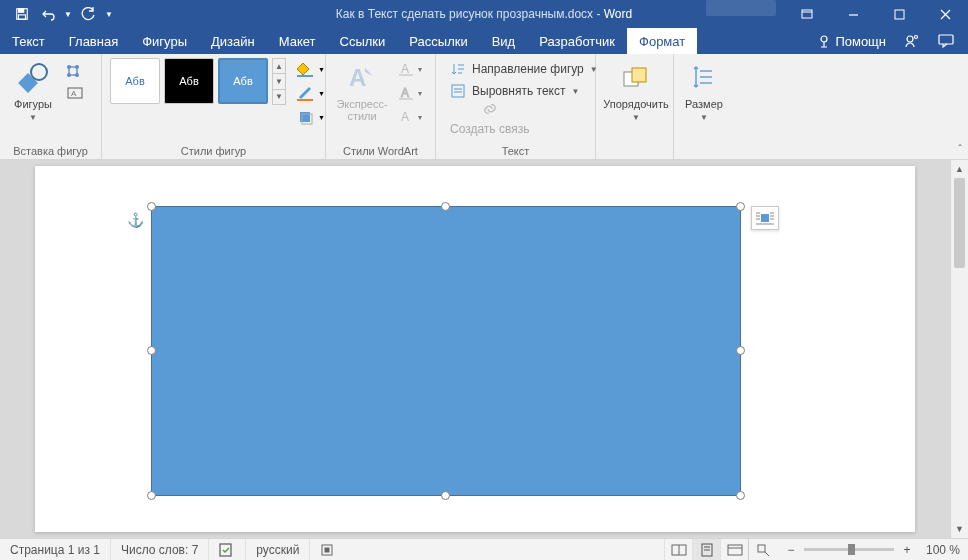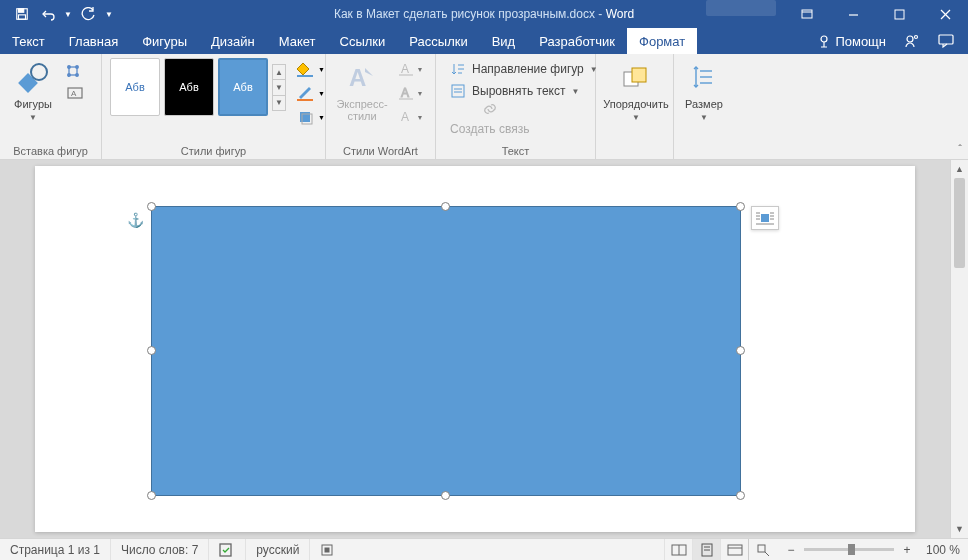--- a/index.html
+++ b/index.html
@@ -33,21 +33,21 @@
   
   .ribbon { height: 106px; background: var(--ribbon-bg); border-bottom:1px solid var(--ribbon-border); display:flex; position:relative; }
   .group { border-right:1px solid var(--ribbon-border); padding:4px 8px 2px; display:flex; flex-direction:column; justify-content:space-between; }
   .group-body { display:flex; align-items:flex-start; gap:6px; flex:1; }
   .group-label { font-size:11px; color:#666; text-align:center; padding:2px 0 0; position:relative; }
   .big-btn { display:flex; flex-direction:column; align-items:center; justify-content:flex-start; gap:4px; width:50px; cursor:pointer; font-size:11px; color:var(--text-dark); text-align:center; line-height:1.1; padding-top:4px; }
   .big-btn .ico { width:32px; height:32px; display:flex; align-items:center; justify-content:center; }
   .col { display:flex; flex-direction:column; gap:2px; }
   .mini { width:22px; height:22px; display:flex; align-items:center; justify-content:center; cursor:pointer; border:1px solid transparent; }
   .style-gallery { display:flex; gap:4px; align-items:center; }
-  .style-swatch { width:50px; height:58px; border:1px solid #c9c9c9; border-radius:2px; display:flex; align-items:center; justify-content:center; font-size:11px; cursor:pointer; }
+  .style-swatch { width:50px; height:46px; border:1px solid #c9c9c9; border-radius:2px; display:flex; align-items:center; justify-content:center; font-size:11px; cursor:pointer; }
   .sw-white { background:#fff; color:#3b74b9; }
   .sw-black { background:#000; color:#fff; }
   .sw-blue  { background:#5b9bd5; color:#fff; border-color:#4a87bd; border-width:2px; }
   .gallery-more { width:14px; display:flex; flex-direction:column; }
   .gallery-more div { flex:1; border:1px solid #c9c9c9; margin-bottom:-1px; display:flex; align-items:center; justify-content:center; font-size:8px; color:#666; cursor:pointer; }
   .row-btn { height:22px; display:flex; align-items:center; gap:6px; padding:0 6px; font-size:12px; color:var(--text-dark); cursor:pointer; white-space:nowrap; }
   .row-btn.disabled { color:#aaa; cursor:default;flex-direction:column; }
   .row-btn .ico-s { width:16px; height:16px; display:flex; align-items:center; justify-content:center; color:#5b9bd5; }
   .collapse-ribbon { position:absolute; right:6px; bottom:4px; font-size:11px; color:#666; cursor:pointer; }
   
@@ -104,21 +104,21 @@
       <svg width="14" height="14" viewBox="0 0 14 14" fill="none" stroke="#fff" stroke-width="1.3">
           <path d="M12 3 A6 6 0 1 0 13 8"></path>
           <path d="M12 0 L12 4 L8 4"></path>
         </svg>
     </div>
     <div class="qat-btn" style="width:14px">
         <span style="font-size:8px">▼</span>
       </div>
   </div>
   <div class="title-text">
-    <span>Как в Макет сделать рисунок прозрачным.docx</span><span> - </span><span class="app">Word</span>
+    <span>Как в Текст сделать рисунок прозрачным.docx</span><span> - </span><span class="app">Word</span>
   </div>
   <div class="win-controls">
     <div class="account-blur"></div>
     <div class="win-btn">
       <svg width="12" height="12" viewBox="0 0 12 12" fill="none" stroke="#fff">
           <rect x="1" y="2" width="10" height="8"></rect>
           <line x1="1" y1="4" x2="11" y2="4"></line>
         </svg>
     </div>
     <div class="win-btn">

